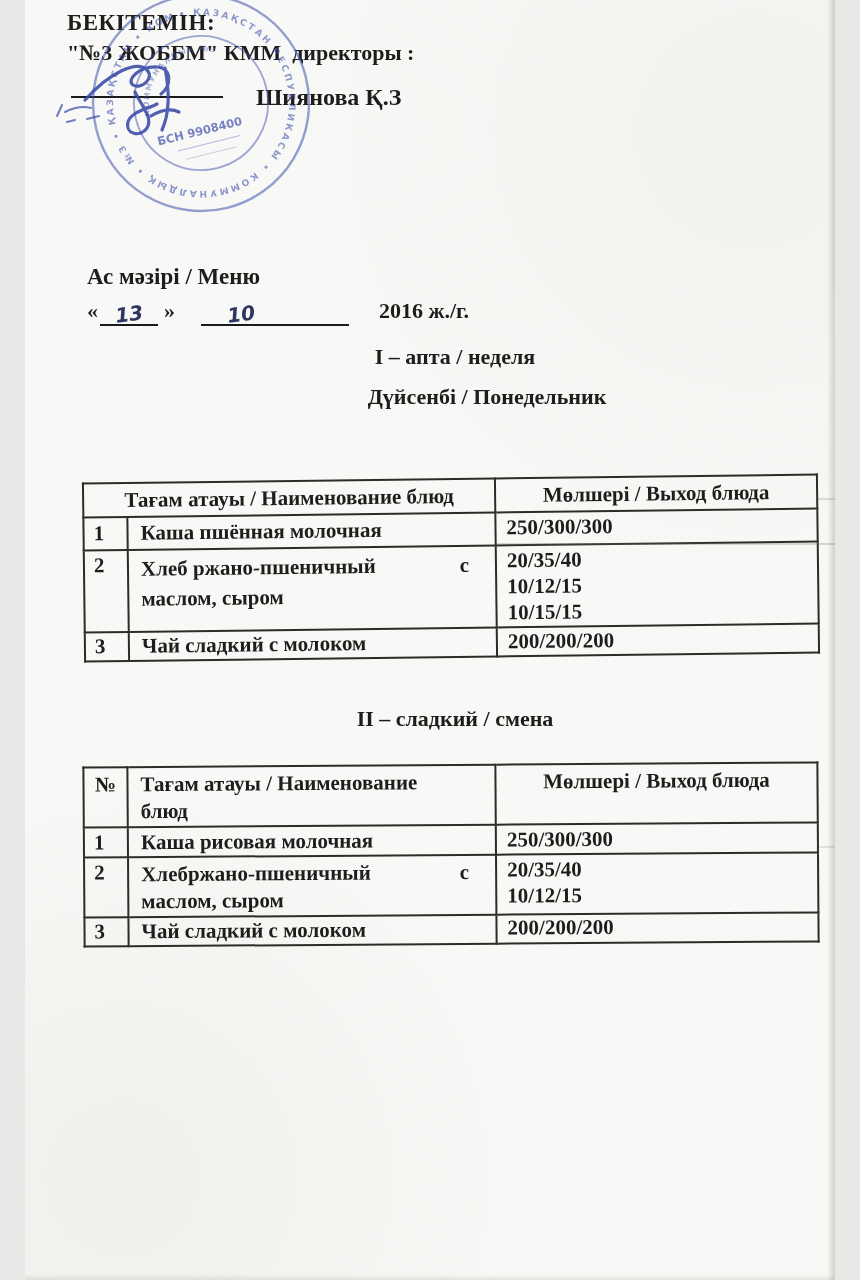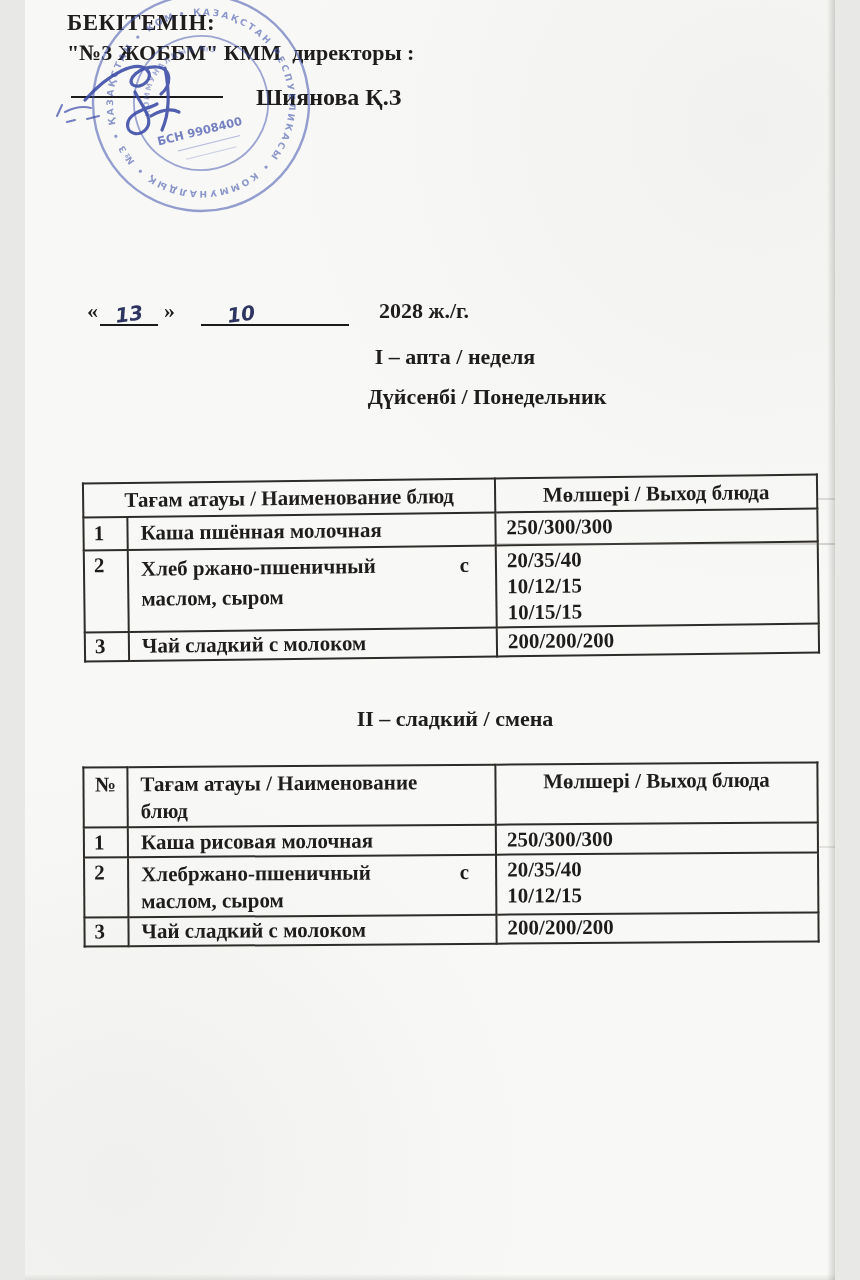--- a/index.html
+++ b/index.html
@@ -109,30 +109,31 @@
   </svg>
   <svg class="pen-marks" width="90" height="30" viewBox="0 0 90 30">
     <g stroke="#3b4aa8" stroke-width="2" fill="none" stroke-linecap="round" opacity="0.7">
       <path d="M4,18 l5,-11"></path>
       <path d="M12,14 c8,-4 18,-6 26,-4"></path>
       <path d="M34,21 l12,-3"></path>
       <path d="M14,24 l8,-2"></path>
     </g>
   </svg>
 
+  <div class="menu-title">Ас мәзірі / Меню</div>
   <div class="date-line">
     <span class="date-q">«</span>
     <span class="u-field day-field">
         <span class="hand">13</span>
       </span>
     <span class="date-q" style="margin-left:6px;">»</span>
     <span class="u-field month-field">
         <span class="hand">10</span>
       </span>
-    <span class="date-year">2028 ж./г.</span>
+    <span class="date-year">2016 ж./г.</span>
   </div>
 
   <div class="center-h h-week">I – апта / неделя</div>
   <div class="center-h h-day">Дүйсенбі / Понедельник</div>
 
   <table class="menu-table t1">
     <colgroup>
         <col style="width:44px">
         <col style="width:368px">
         <col style="width:322px">

